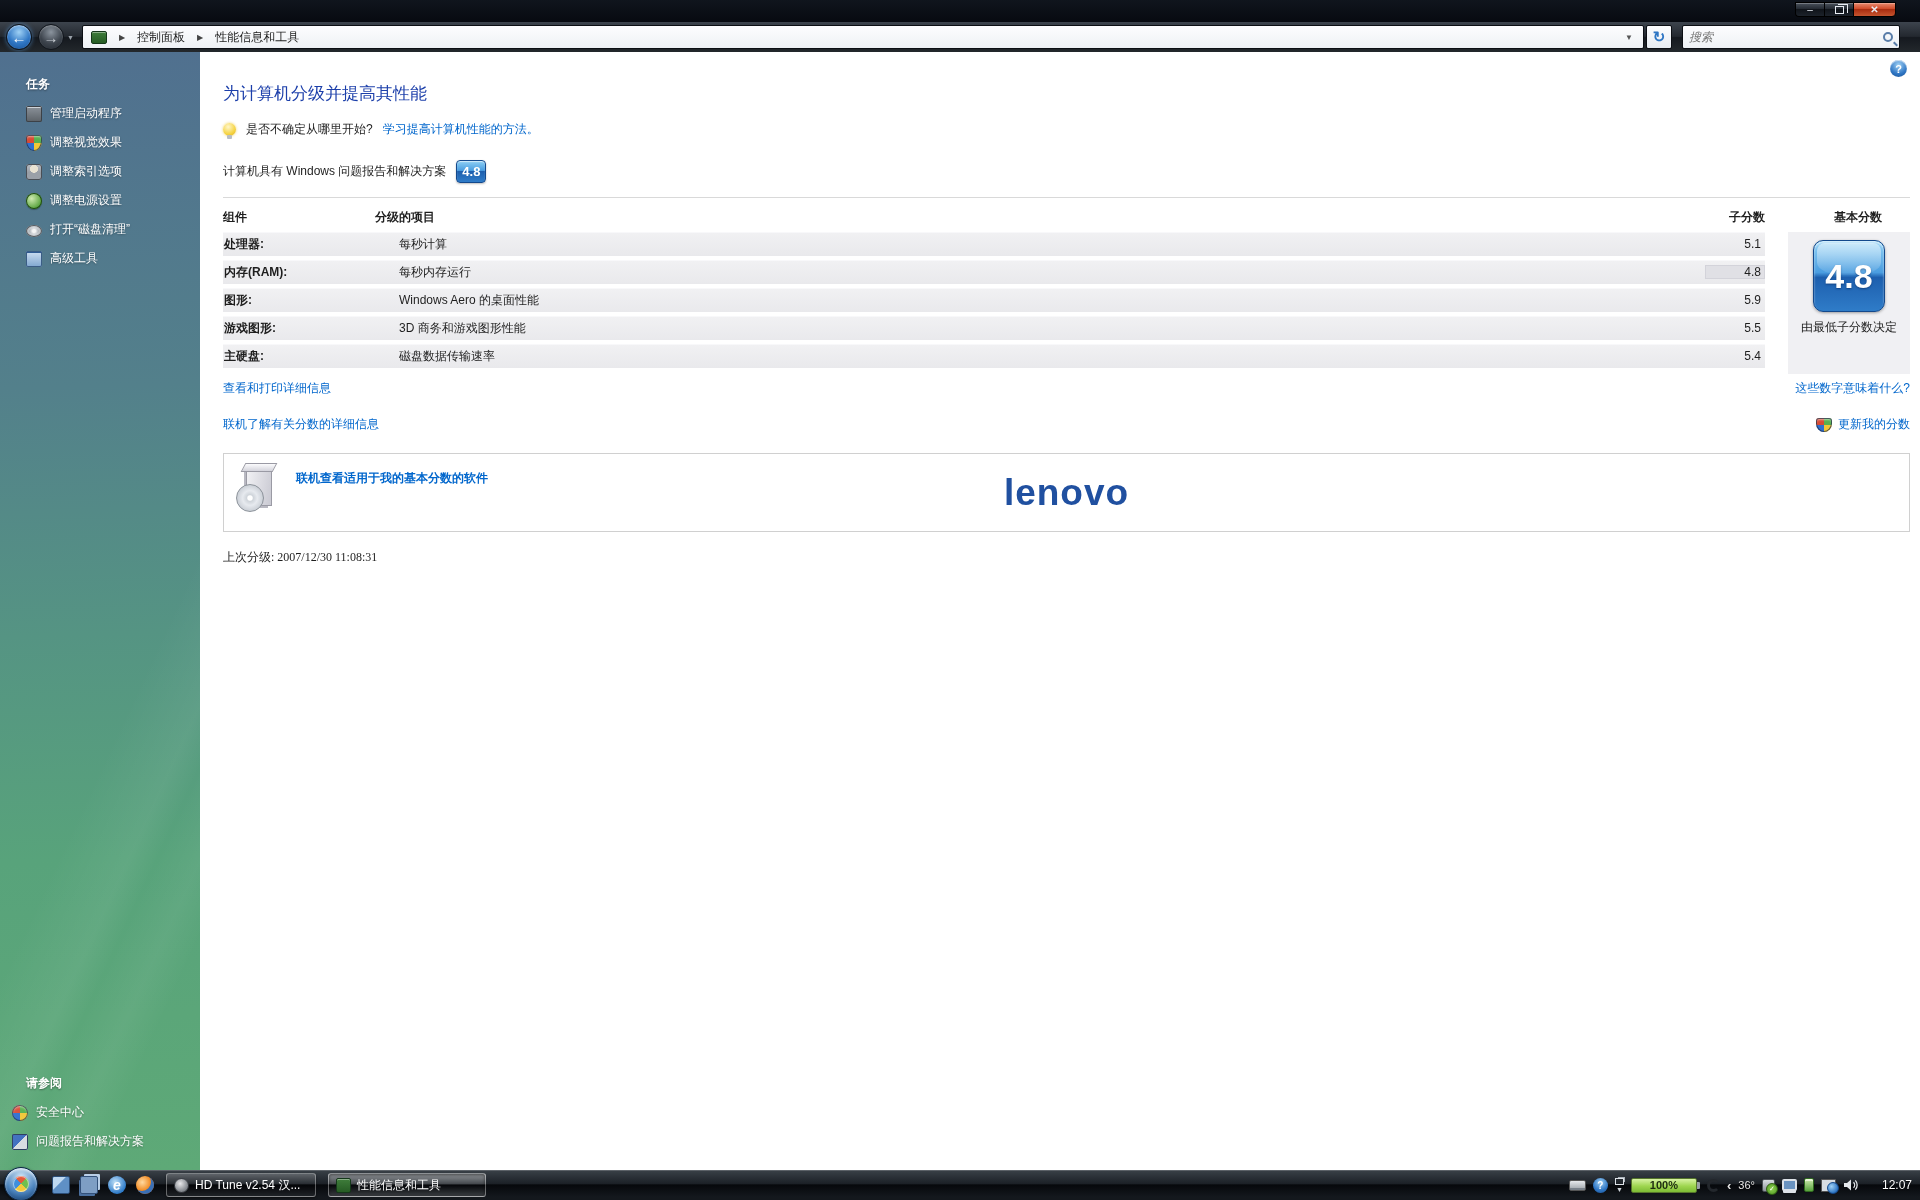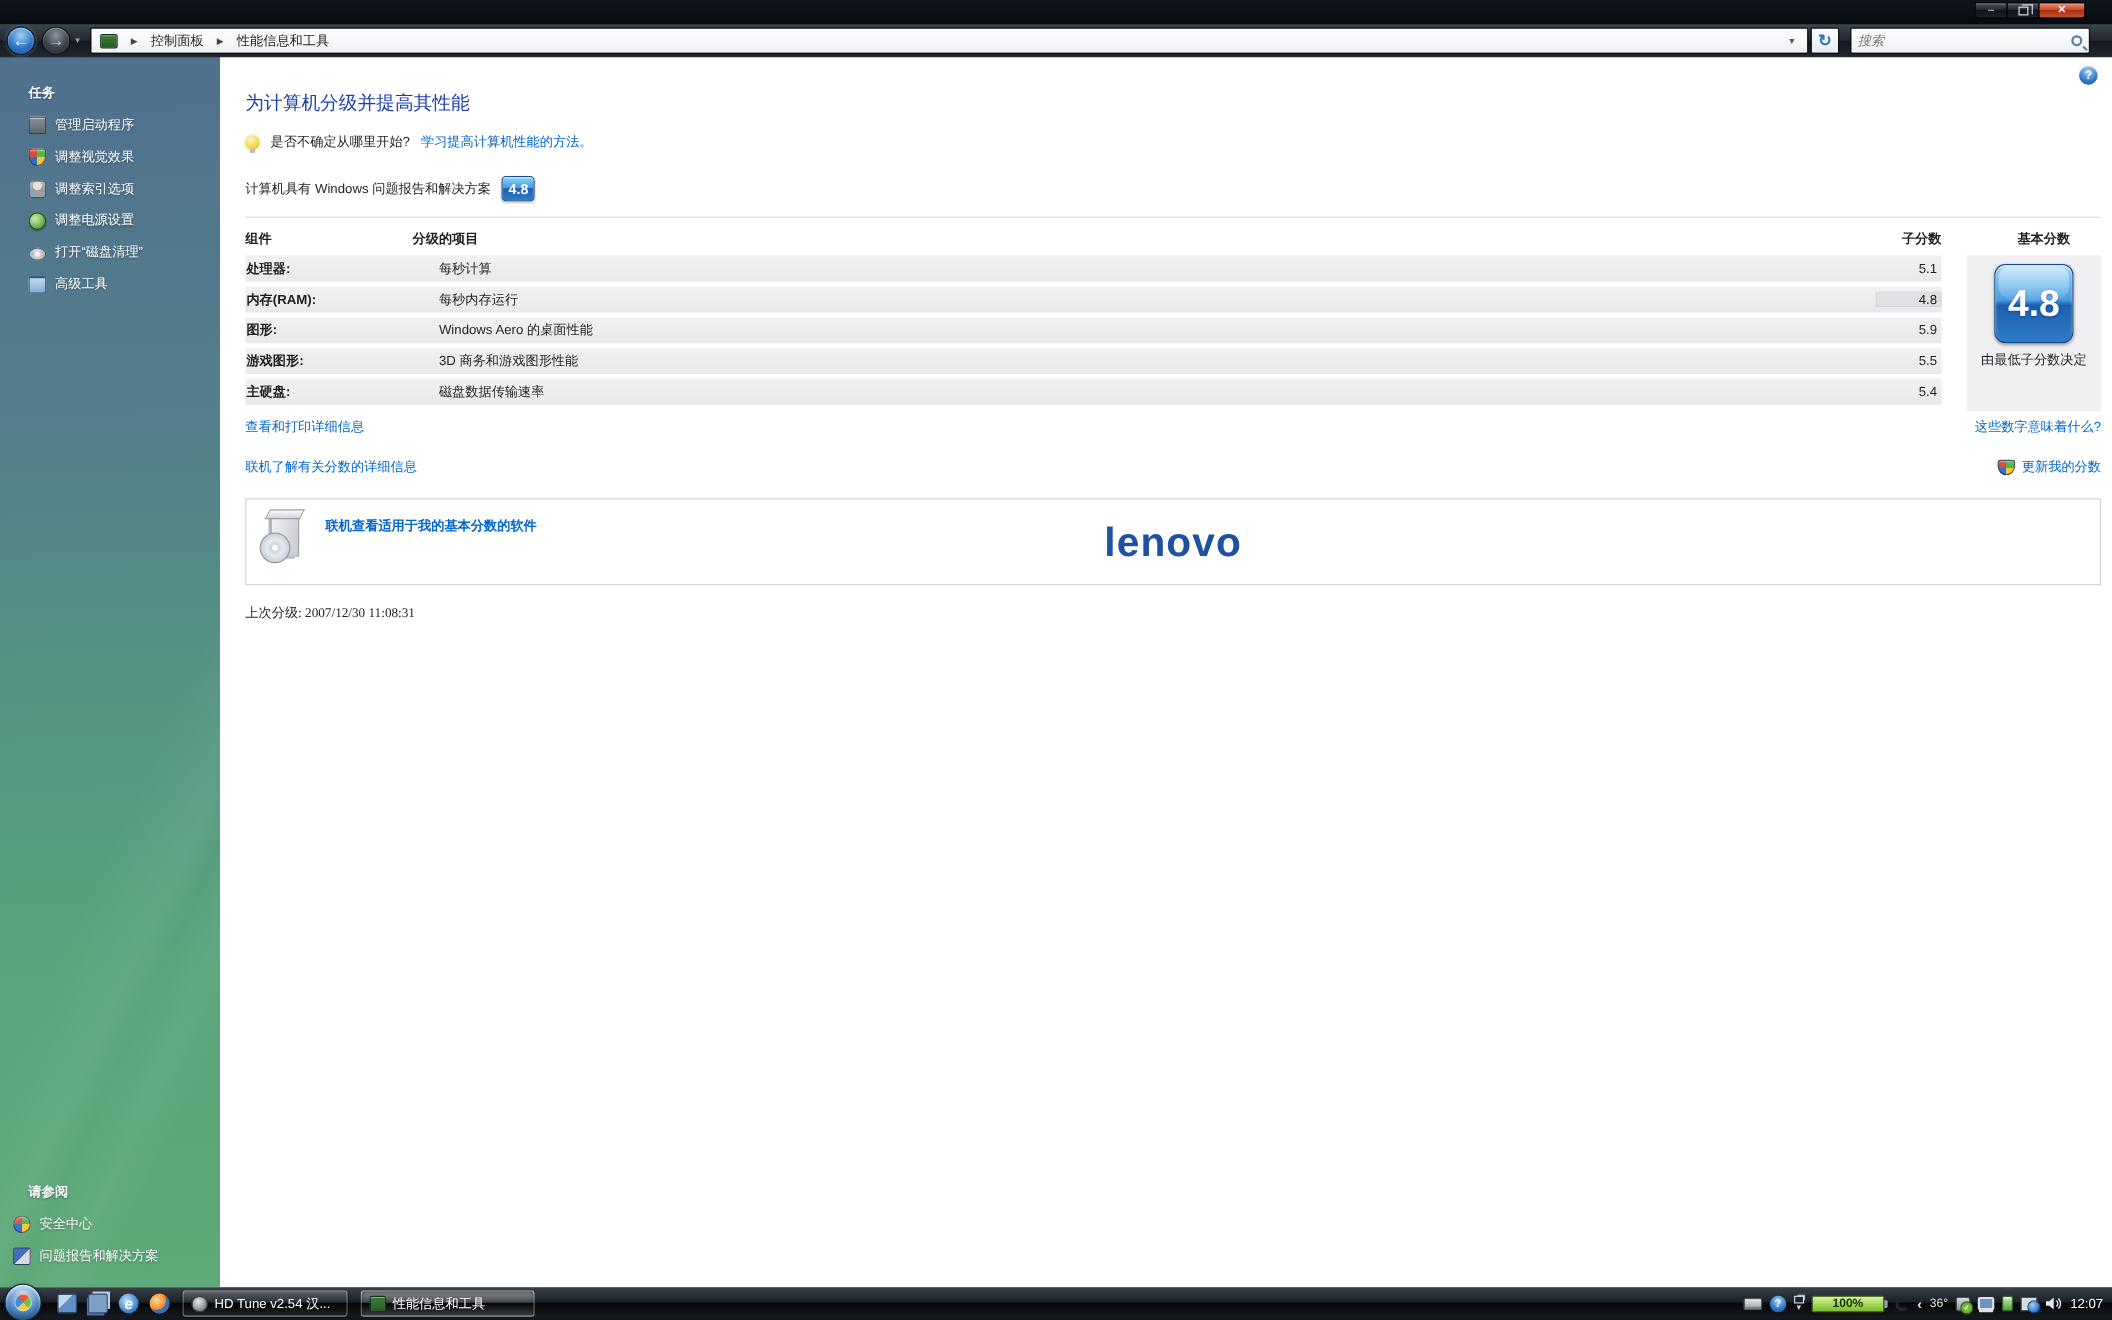--- a/index.html
+++ b/index.html
@@ -205,21 +205,21 @@
     display:flex; align-items:center; justify-content:center; border:1px solid #2f6012; }
   .ico-display { width:15px; height:12px; border:2px solid #dde2e8; border-radius:2px; background:#6a93c0;
     box-shadow:0 3px 0 -1px #dde2e8; }
   .ico-plug { width:10px; height:14px; background:linear-gradient(#cfeab0,#57a23c); border:1px solid #2f6b1f;
     border-radius:2px; box-shadow:inset 0 2px 0 #e8f6d6; }
   .ico-net { position:relative; width:15px; height:13px; background:#d8dde2; border:1px solid #555;
     border-radius:1px; }
   .ico-net::after { content:""; position:absolute; right:-4px; bottom:-3px; width:10px; height:10px;
     border-radius:50%; background:radial-gradient(circle at 35% 35%, #9fd1f5, #2f76c4 70%); border:1px solid #14498c; }
   .ico-speaker { width:16px; height:14px; }
-  .clock { font-size:12px; color:#fff; margin-left:0; text-shadow:0 1px 1px #000; }
+  .clock { font-size:12px; color:#fff; margin-left:16px; text-shadow:0 1px 1px #000; }
 </style>
 </head>
 <body>
 
 <div class="titlebar">
   <div class="winbtns">
     <div class="winbtn first">–</div>
     <div class="winbtn">
         <span class="restore-glyph"></span>
       </div>

